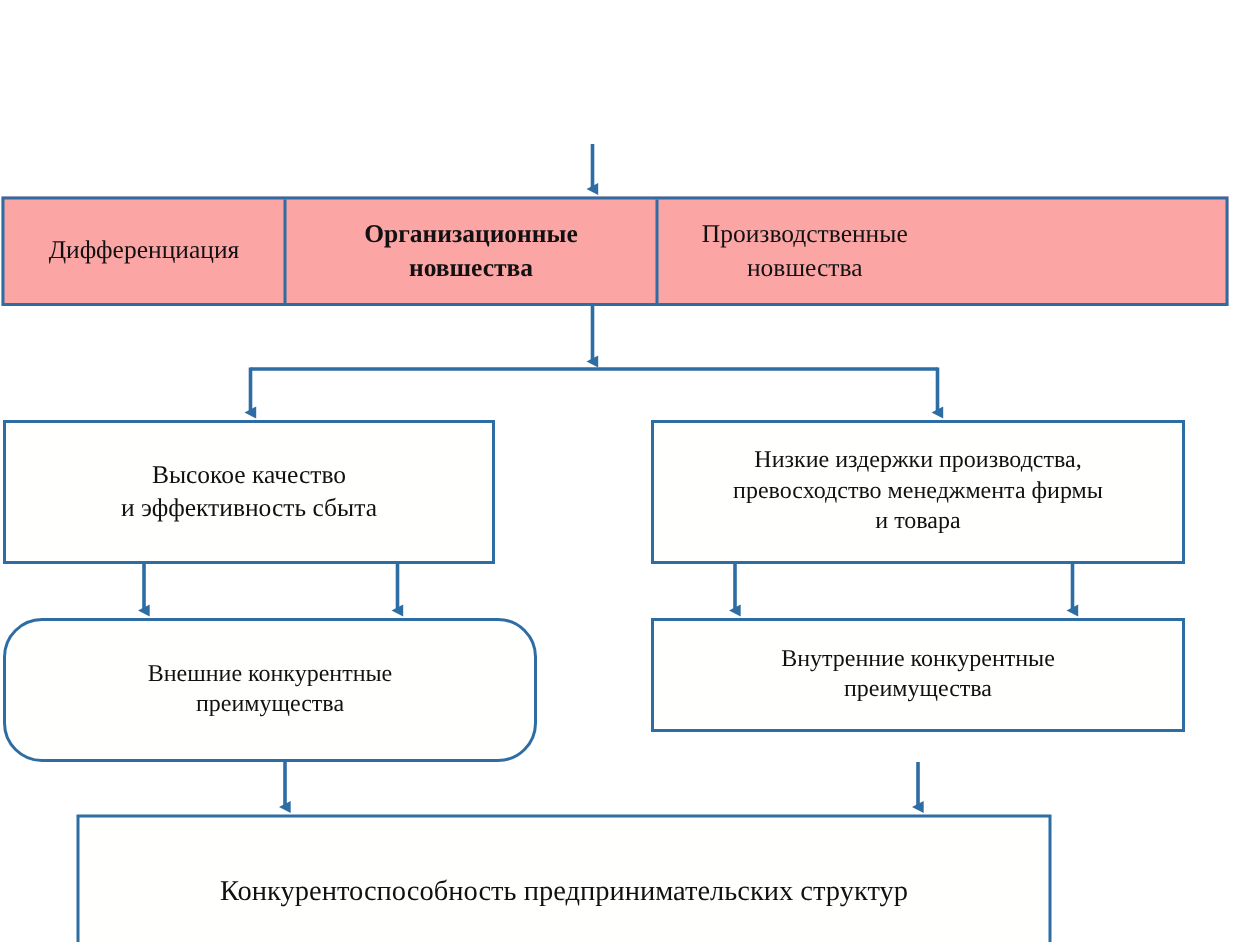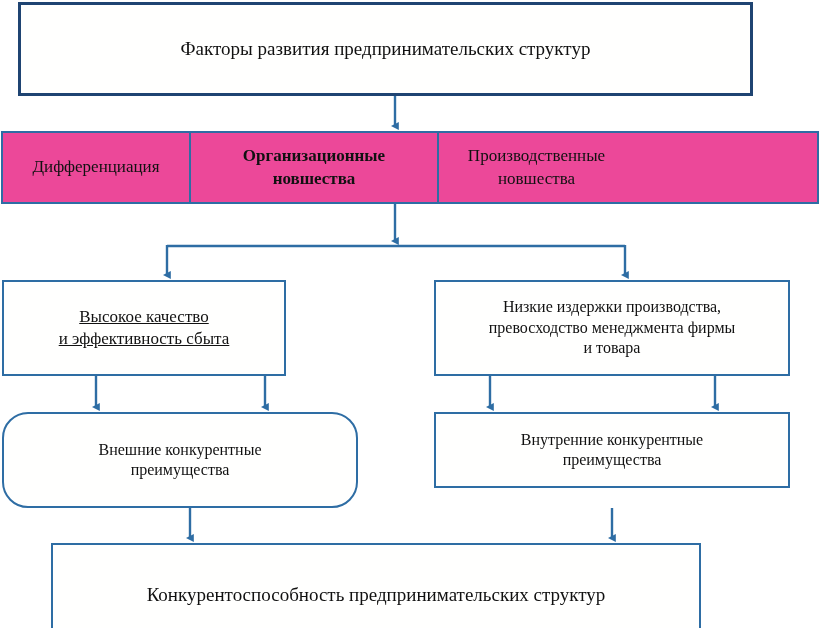--- a/index.html
+++ b/index.html
@@ -31,21 +31,21 @@
     color: #111111;
     white-space: pre-line;
   }
   .node.root {
     border: 3px solid #1f4472;
   }
   .band {
     position: absolute;
     box-sizing: border-box;
     border: 2px solid #2e6da4;
-    background: #ec4899;
+    background: #fca5a5;
     display: flex;
   }
   .band-cell {
     box-sizing: border-box;
     display: flex;
     align-items: center;
     justify-content: center;
     text-align: center;
     line-height: 1.3;
     white-space: pre-line;
@@ -72,31 +72,30 @@
     stroke: #2e6da4;
     stroke-width: 2.4;
   }
   .arrowfill { fill: #2e6da4; }
 </style>
 </head>
 <body>
 
 <div id="diagram">
 
-  <div class="node root fs-17" style="left:18px; top:2px; width:735px; height:94px;">Факторы развития предпринимательских структур</div>
 
   <div class="band" style="left:1px; top:131px; width:818px; height:73px;">
     <div class="band-cell fs-16" style="width:188px;">Дифференциация</div>
     <div class="band-cell fs-16" style="width:248px;font-weight:bold;">Организационные
 новшества</div>
     <div class="band-cell fs-16" style="width:195px;">Производственные
 новшества</div>
   </div>
 
-  <div class="node fs-16" style="left:2px; top:280px; width:284px; height:96px;text-decoration:underline;">Высокое качество
+  <div class="node fs-16" style="left:2px; top:280px; width:328px; height:96px;">Высокое качество
 и эффективность сбыта</div>
 
   <div class="node fs-15" style="left:434px; top:280px; width:356px; height:96px;">Низкие издержки производства,
 превосходство менеджмента фирмы
 и товара</div>
 
   <div class="node fs-15" style="left:2px; top:412px; width:356px; height:96px;border-radius:26px;">Внешние конкурентные
 преимущества</div>
 
   <div class="node fs-15" style="left:434px; top:412px; width:356px; height:76px;">Внутренние конкурентные

